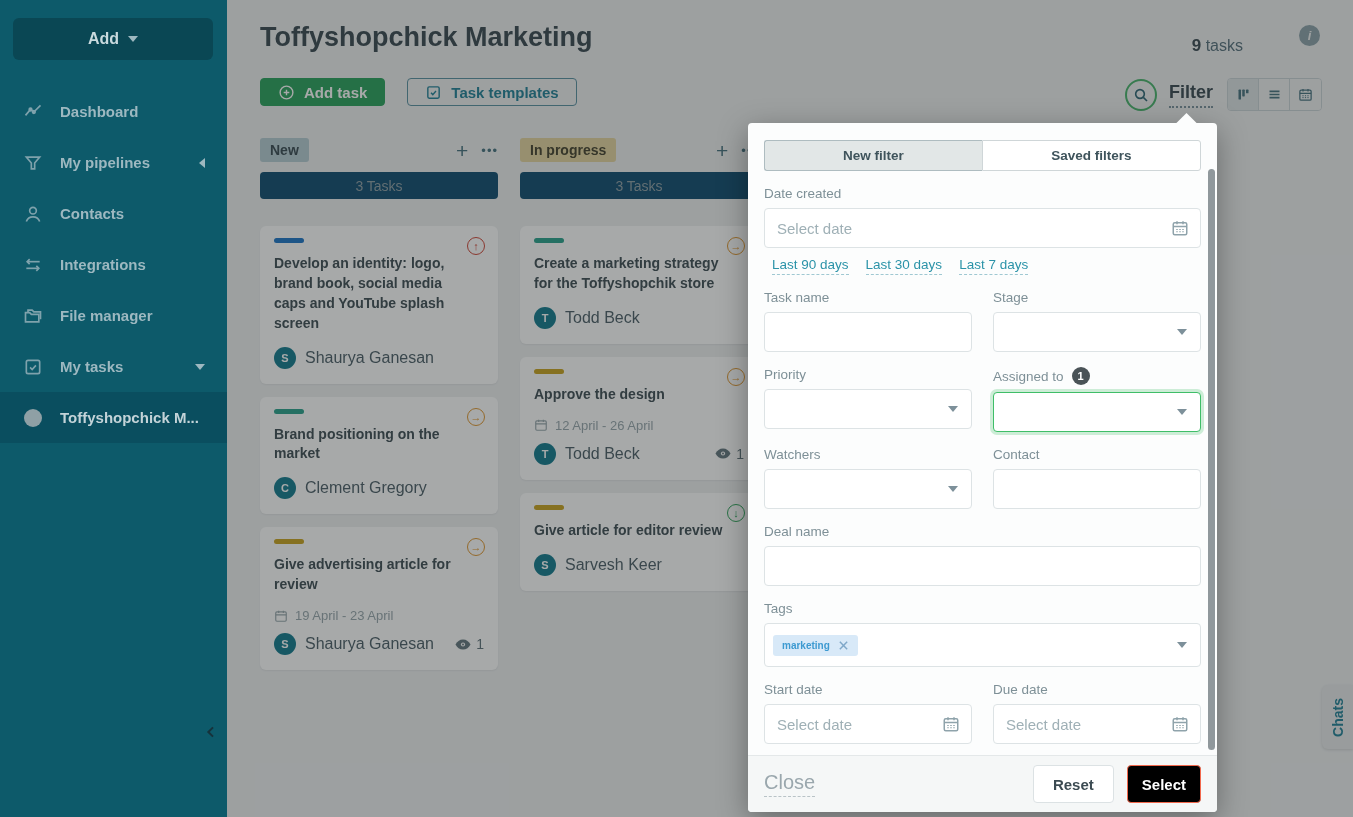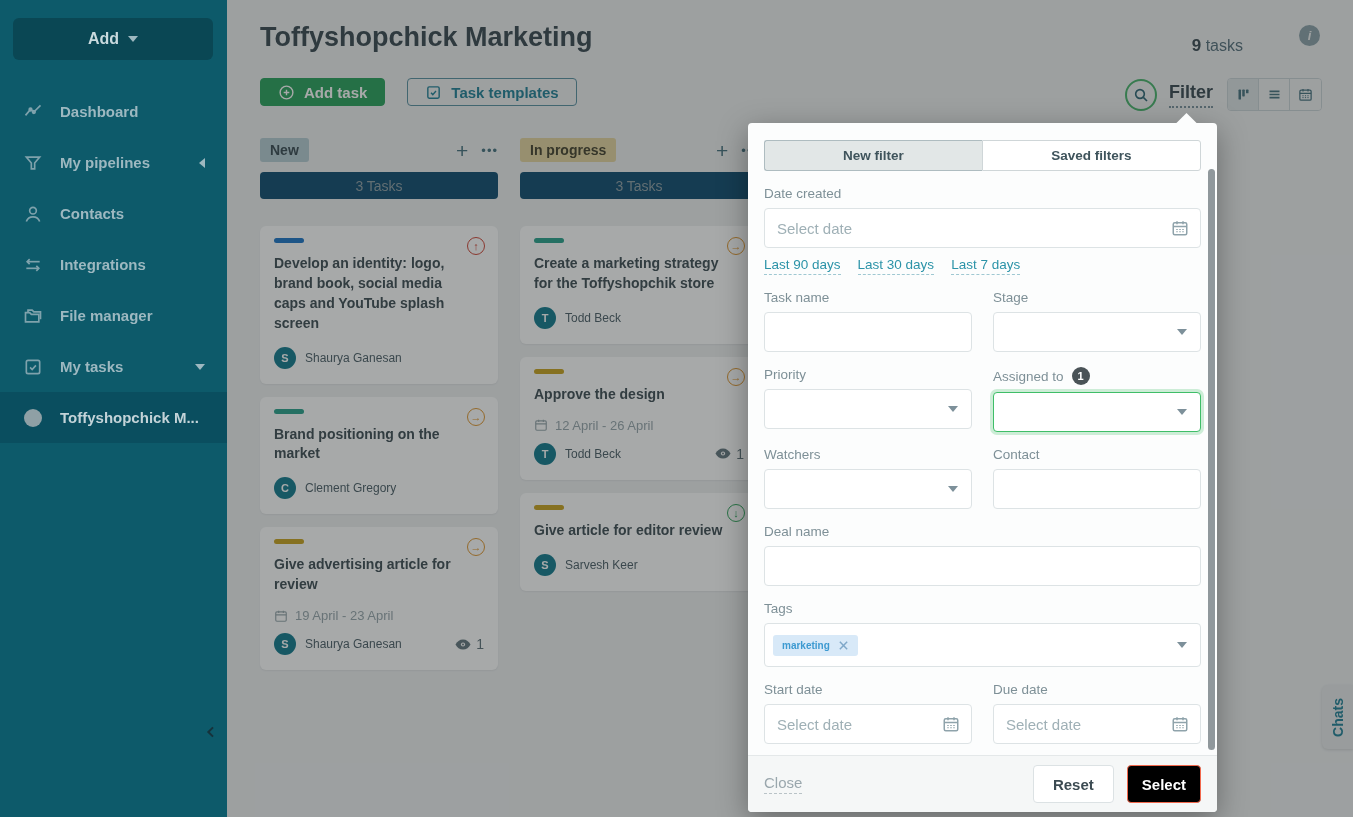--- a/index.html
+++ b/index.html
@@ -59,21 +59,21 @@
   .prio { position:absolute; top:11px; right:13px; width:18px; height:18px; border-radius:50%; border:1.5px solid currentColor;
           display:flex; align-items:center; justify-content:center; font-size:11px; font-weight:700; }
   .prio-high { color:#cf4436; }
   .prio-medium { color:#e0962e; }
   .prio-low { color:#2ea55b; }
   .card-title { font-size:14px; font-weight:700; color:#3c4b52; line-height:1.42; margin-bottom:13px; padding-right:8px; }
   .card-dates { display:flex; align-items:center; gap:7px; color:#97a6ac; font-size:13px; margin-bottom:10px; }
   .card-foot { display:flex; align-items:center; }
   .avatar { width:22px; height:22px; border-radius:50%; background:#10798d; color:#fff; font-size:11px; font-weight:700;
             display:flex; align-items:center; justify-content:center; margin-right:9px; flex:0 0 22px; }
-  .card-name { font-size:12px; color:#4a5d66; }
+  .card-name { font-size:16px; color:#4a5d66; }
   .watchers { margin-left:auto; display:flex; align-items:center; gap:5px; color:#5d7078; font-size:14px; }
 
   
   .chats-tab { position:absolute; right:0; top:685px; width:31px; height:64px; background:#e8eaeb; border-radius:6px 0 0 6px;
                display:flex; align-items:center; justify-content:center; cursor:pointer; box-shadow:0 1px 3px rgba(0,0,0,.12); }
   .chats-tab span { writing-mode:vertical-rl; transform:rotate(180deg); color:#1f7f96; font-size:14px; font-weight:700; }
 
   
   .dim { position:absolute; left:227px; top:0; right:0; bottom:0; background:rgba(35,39,40,.40); z-index:50; }
 
@@ -92,30 +92,30 @@
   .badge { width:18px; height:18px; border-radius:50%; background:#4a5357; color:#fff; font-size:11px; font-weight:700;
            display:flex; align-items:center; justify-content:center; }
   .finput, .fselect, .dateinput { height:40px; border:1px solid #dde3e5; border-radius:4px; background:#fff; display:flex; align-items:center; padding:0 12px; position:relative; }
   .finput input, .dateinput input { border:none; outline:none; width:100%; font-family:inherit; font-size:15px; color:#44545c; background:transparent; }
   .finput input::placeholder, .dateinput input::placeholder { color:#9fb0b6; }
   .fselect { cursor:pointer; }
   .sel-caret { position:absolute; right:13px; top:50%; margin-top:-3px; width:0; height:0;
                border-left:5.5px solid transparent; border-right:5.5px solid transparent; border-top:6.5px solid #7d909a; }
   .fselect.focused { border:1.5px solid #3fbe68; box-shadow:0 0 0 3px rgba(63,190,104,.25); }
   .cal-ic { position:absolute; right:11px; top:50%; transform:translateY(-50%); color:#8fa3ab; display:flex; }
-  .quick-links { display:flex; gap:17px; margin:9px 0 0;text-align:right; }
+  .quick-links { display:flex; gap:17px; margin:9px 8px 0;text-align:right; }
   .qlink { font-size:13.5px; color:#2b93a8; border-bottom:1px dashed #9fc8d2; padding-bottom:2px; cursor:pointer; }
   .two-col { display:flex; gap:21px; }
   .two-col > div { flex:1; }
   .tags-field { min-height:44px; border:1px solid #dde3e5; border-radius:4px; background:#fff; display:flex; align-items:center; padding:6px 30px 6px 8px; position:relative; cursor:pointer; }
   .tag-chip { display:inline-flex; align-items:center; gap:8px; background:#d8e9f8; border-radius:3px; padding:5px 9px; font-size:10px; font-weight:700; color:#3d9ad1; }
   .tag-x { color:#7fa8c9; cursor:pointer; display:flex; }
   .modal-footer { position:absolute; left:0; right:0; bottom:0; height:57px; background:#f5f7f7; border-top:1px solid #e4e8e9;
                   display:flex; align-items:center; padding:0 16px; border-radius:0 0 4px 4px; }
-  .close-link { font-size:15px; color:#9aa7ad; border-bottom:1.5px dashed #b9c3c7; padding-bottom:2px; cursor:pointer; }
+  .close-link { font-size:20px; color:#9aa7ad; border-bottom:1.5px dashed #b9c3c7; padding-bottom:2px; cursor:pointer; }
   .footer-btns { margin-left:auto; display:flex; gap:13px; }
   .btn-reset { height:38px; padding:0 19px; background:#fff; border:1px solid #dce2e4; border-radius:4px; font-family:inherit; font-size:15px; font-weight:700; color:#3c4b52; cursor:pointer; }
   .btn-select { height:38px; padding:0 14px; background:#000000; border:1px solid #f2684c; border-radius:4px; font-family:inherit; font-size:15px; font-weight:700; color:#fff; cursor:pointer; }
   .modal-scrollbar { position:absolute; right:2px; top:46px; bottom:62px; width:7px; background:#90989c; border-radius:4px; z-index:61; }
 </style>
 </head>
 <body>
 
 <div class="app">
 

